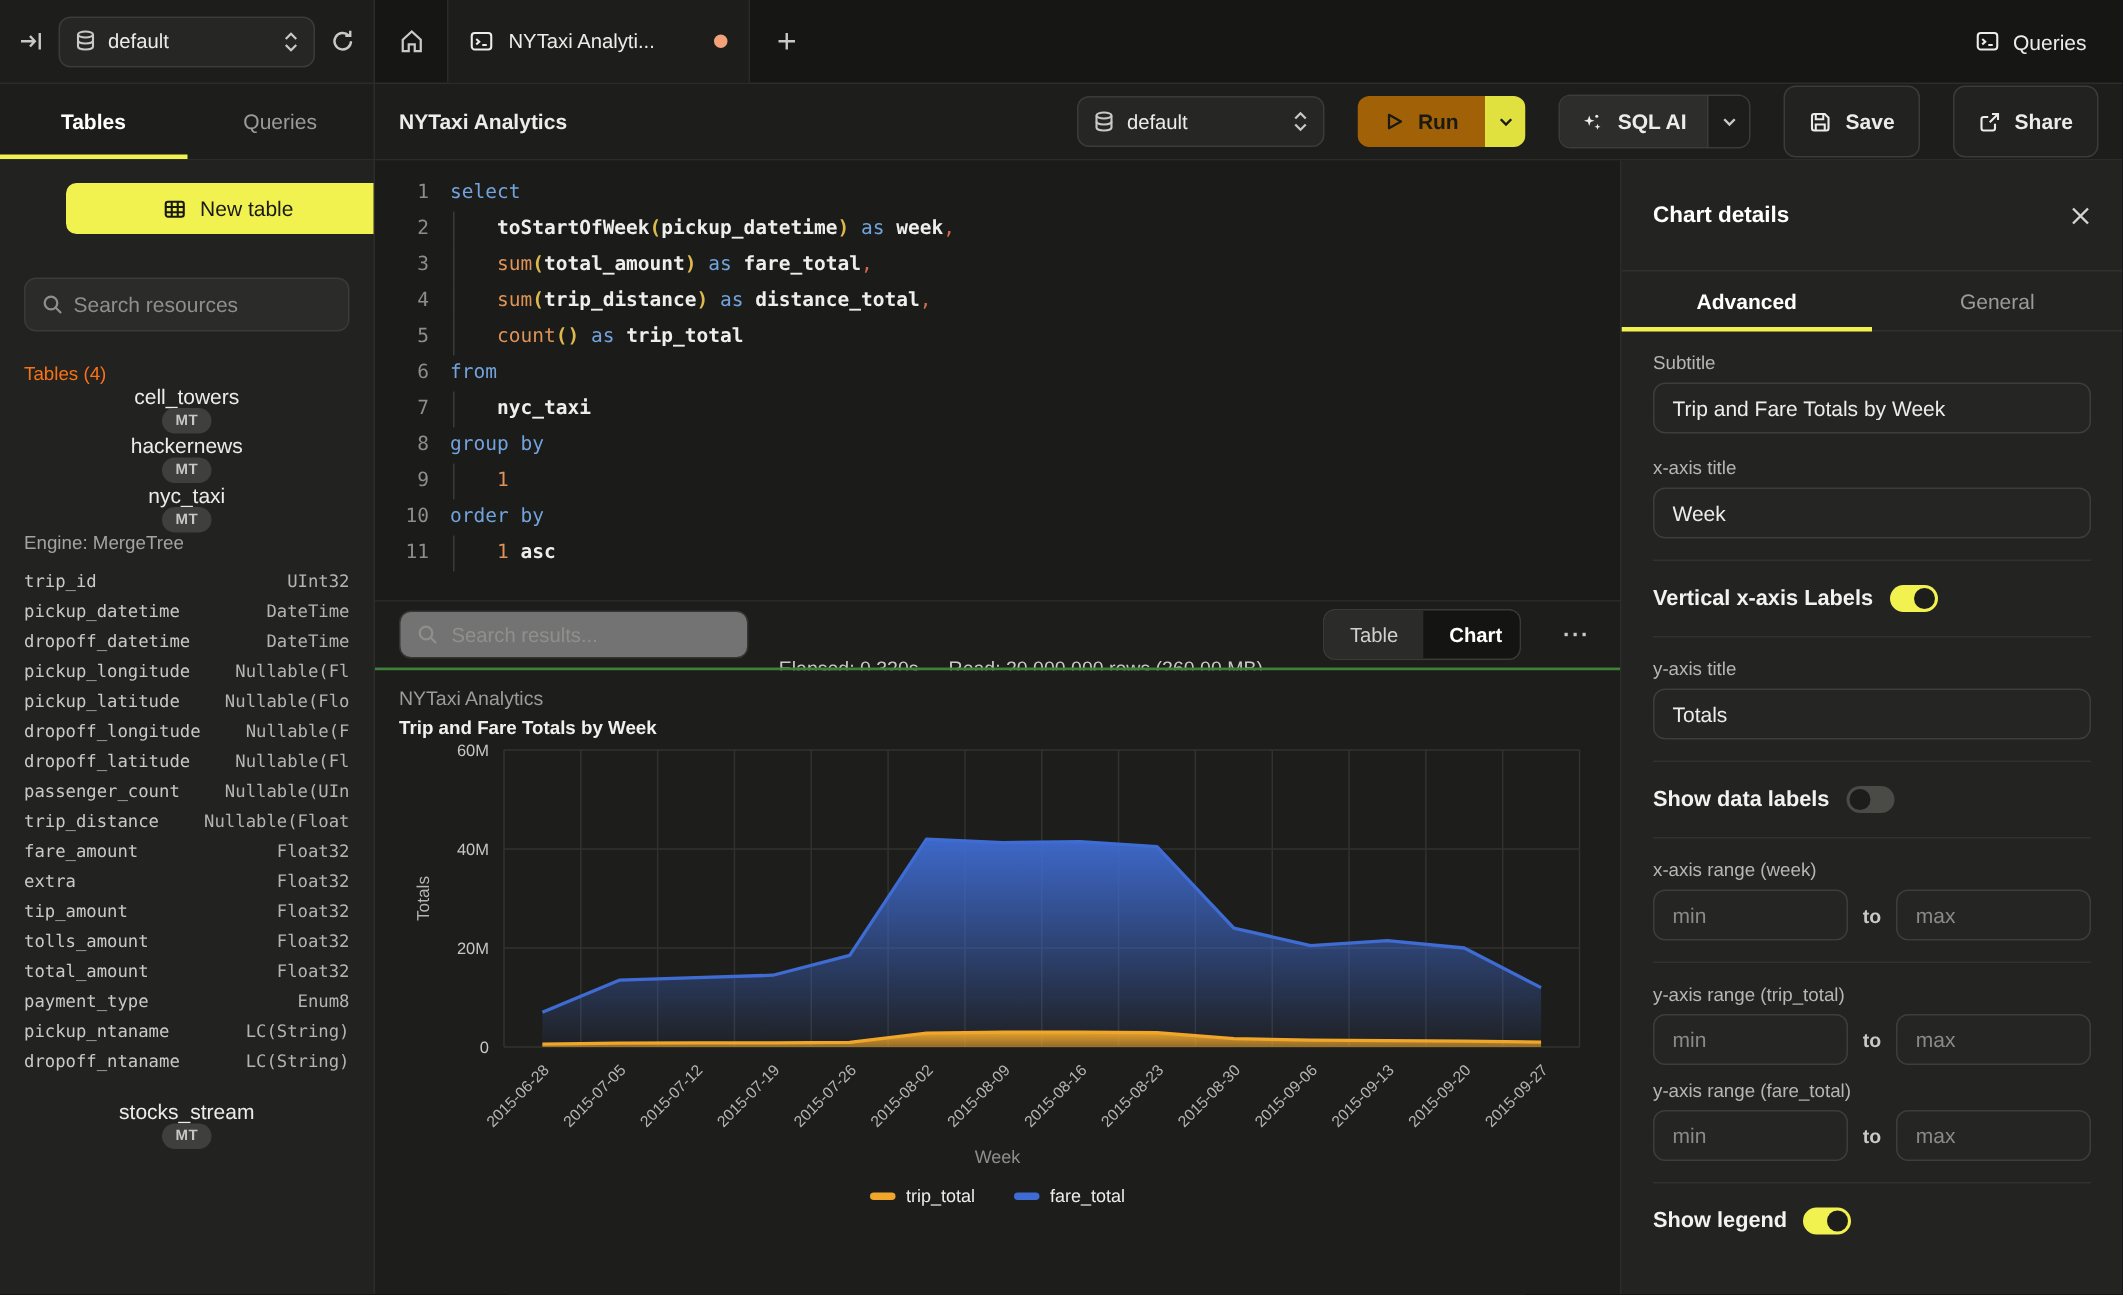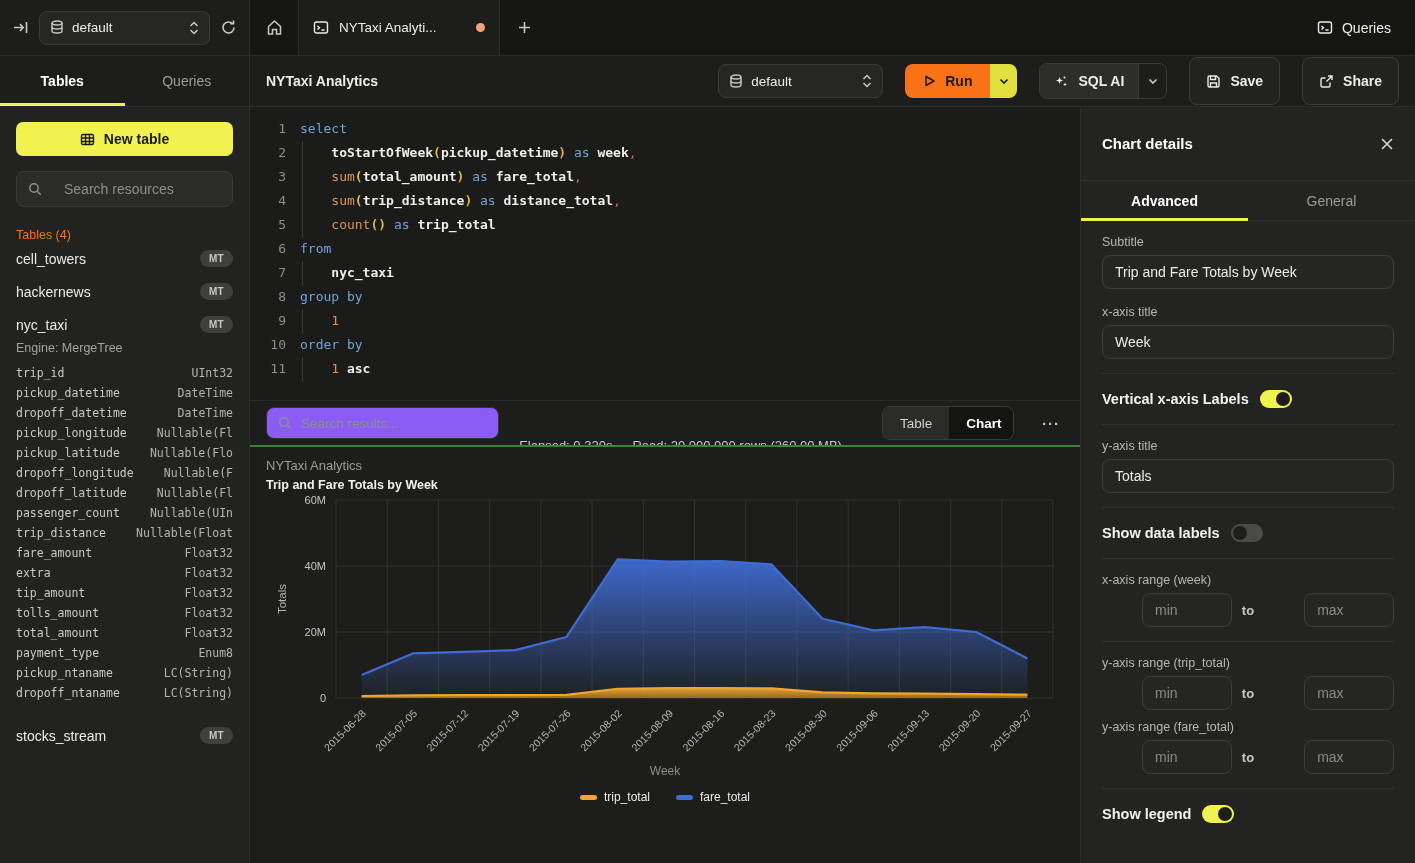--- a/index.html
+++ b/index.html
@@ -25,35 +25,35 @@
   .sb-tabs { grid-column:1; grid-row:2; background:#1d1d1b; border-right:1px solid #2c2c29; border-bottom:1px solid #2c2c29; display:flex; }
   .sb-tab { flex:1; display:flex; align-items:center; justify-content:center; font-size:14px; color:#9b9b98; cursor:pointer; position:relative; }
   .sb-tab.active { color:#ffffff; font-weight:700; }
   .sb-tab.active::after { content:""; position:absolute; left:0; right:0; bottom:0; height:3px; background:#f1f250; }
   .toolbar { grid-column:2 / 4; grid-row:2; background:#1d1d1b; border-bottom:1px solid #2c2c29; display:flex; align-items:center; padding:0 16px; }
   .doc-title { font-size:14px; font-weight:600; color:#ececea; }
   .toolbar .spacer { flex:1; }
   .toolbar-group { display:flex; align-items:center; gap:22px; }
   .toolbar .select { width:165px; }
   .btn-run { display:flex; height:34px; border-radius:8px; overflow:hidden; cursor:pointer; }
-  .run-main { background:#f97316; color:#1a1a14; display:flex; align-items:center; gap:9px; padding:12px 18px; font-size:14px; font-weight:600; }
+  .run-main { background:#a16207; color:#1a1a14; display:flex; align-items:center; gap:9px; padding:12px 18px; font-size:14px; font-weight:600; }
   .run-caret { background:#e0e13e; width:27px; display:flex; align-items:center; justify-content:center; color:#1a1a14; }
   .btn-split { display:flex; height:36px; border:1px solid #3b3b38; border-radius:8px; overflow:hidden; cursor:pointer; }
   .sqlai-main { background:#2d2d2b; display:flex; align-items:center; gap:9px; padding:0 14px; font-size:14px; font-weight:600; color:#ececea; }
   .sqlai-caret { width:28px; background:#1d1d1b; border-left:1px solid #3b3b38; display:flex; align-items:center; justify-content:center; color:#c9c9c6; }
   .btn { height:48px; background:#222220; border:1px solid #3b3b38; border-radius:8px; display:flex; align-items:center; gap:9px; padding:0 16px; font-size:14px; font-weight:600; color:#ececea; cursor:pointer; }
 
   
   .sb-body { grid-column:1; grid-row:3; background:#222220; border-right:1px solid #2c2c29; padding:15px 16px; overflow:hidden; }
-  .new-table-btn { width:100%; height:34px; background:#f1f250; border:none; border-radius:7px; display:flex; align-items:center; justify-content:center; gap:9px; font-size:14px; font-weight:700; color:#1a1a14; cursor:pointer; font-family:inherit; }
-  .search-box { margin-top:15px; height:36px; background:#2b2b29; border:1px solid #3a3a38; border-radius:8px; display:flex; align-items:center; gap:22px; padding:0 11px; }
+  .new-table-btn { width:100%; height:34px; background:#f1f250; border:none; border-radius:7px; display:flex; align-items:center; justify-content:center; gap:9px; font-size:14px; font-weight:400; color:#1a1a14; cursor:pointer; font-family:inherit;margin-left:28px; }
+  .search-box { margin-top:29px; height:36px; background:#2b2b29; border:1px solid #3a3a38; border-radius:8px; display:flex; align-items:center; gap:7px; padding:0 11px; }
   .search-box input { background:transparent; border:none; outline:none; color:#ececea; font-size:14px; width:100%; font-family:inherit; }
   .search-box input::placeholder { color:#8f8f8c; }
   .section-label { margin-top:21px; font-size:12.5px; color:#f97316; }
-  .table-row { display:flex; align-items:center; justify-content:space-between; height:33px; cursor:pointer; }
+  .table-row { display:flex; align-items:center; justify-content:space-between; height:33px; cursor:pointer;flex-direction:column; }
   .table-name { font-size:14px; font-weight:500; color:#ececea; }
   .mt-badge { background:#3f3f3d; color:#c6c6c3; font-size:10px; font-weight:700; border-radius:9px; padding:3px 9px; letter-spacing:.3px; }
   .engine-line { font-size:12.5px; color:#a3a3a0; margin:0 0 8px 0; }
   .col-row { display:flex; justify-content:space-between; font-family:"DejaVu Sans Mono", monospace; font-size:11.5px; line-height:20px; white-space:nowrap; overflow:hidden; }
   .col-name { color:#c9c9c6; }
   .col-type { color:#b4b4b1; }
   .gap-top { margin-top:16px; }
 
   
   .main { grid-column:2; grid-row:3; display:flex; flex-direction:column; overflow:hidden; }
@@ -63,21 +63,21 @@
   .ed-code { position:relative; padding-left:14px; white-space:pre; flex:1; color:#d8d8d5; }
   .ed-code.guided::before { content:""; position:absolute; left:16px; top:0; bottom:0; width:1px; background:#3a3a37; }
   .tok-kw { color:#72a3dc; }
   .tok-fn { color:#df9356; }
   .tok-id { color:#eeeeec; font-weight:700; }
   .tok-paren { color:#ddb94d; font-weight:700; }
   .tok-comma { color:#cf6a4c; }
   .tok-num { color:#df9356; }
 
   .results-bar { height:45px; background:#1d1d1b; border-top:1px solid #2a2a27; display:flex; align-items:center; padding:0 12px 0 16px; gap:20px; }
-  .results-search { width:242px; height:32px; background:#8b5cf6; border:1px solid #343432; border-radius:8px; display:flex; align-items:center; gap:9px; padding:0 11px; }
+  .results-search { width:242px; height:32px; background:#737373; border:1px solid #343432; border-radius:8px; display:flex; align-items:center; gap:9px; padding:0 11px; }
   .results-search input { background:transparent; border:none; outline:none; color:#ececea; font-size:13.5px; width:100%; font-family:inherit; }
   .results-search input::placeholder { color:#8f8f8c; }
   .stat { font-size:13px; font-weight:500; color:#c9c9c6; white-space:nowrap;margin-top:44px; }
   .results-bar .spacer { flex:1; }
   .seg-control { display:flex; height:34px; border:1px solid #3a3a38; border-radius:8px; overflow:hidden; }
   .seg { display:flex; align-items:center; padding:0 17px; font-size:13.5px; color:#d0d0cd; background:#2b2b29; cursor:pointer; }
   .seg.active { background:#141412; color:#ffffff; font-weight:600; }
   .more-btn { color:#c9c9c6; font-size:15px; font-weight:700; padding:0 8px; letter-spacing:1px; cursor:pointer; }
   .green-line { height:2px; background:#41803a; }
 
@@ -106,21 +106,21 @@
   .divider { height:1px; background:#31312f; margin:14px 0; }
   .toggle-row { display:flex; align-items:center; gap:11px; height:22px; }
   .toggle-label { font-size:14.5px; font-weight:600; color:#f2f2f0; }
   .toggle { width:32px; height:18px; border-radius:9px; position:relative; cursor:pointer; flex:none; }
   .toggle.on { background:#f1f250; }
   .toggle.off { background:#4a4a47; }
   .toggle .knob { position:absolute; top:2px; width:14px; height:14px; border-radius:50%; background:#1d1d1b; }
   .toggle.on .knob { right:2px; }
   .toggle.off .knob { left:2px; }
   .range-row { display:flex; align-items:center; gap:10px; }
-  .range-row .text-input { flex:1; min-width:0;margin-left:40px; }
+  .range-row .text-input { flex:1; min-width:0; }
   .to-label { font-size:13px; font-weight:600; color:#c9c9c6; }
   svg { display:block; }
 </style>
 </head>
 <body>
 
 <div class="app">
 
   <div class="sb-top">
     <span class="icon-btn">

